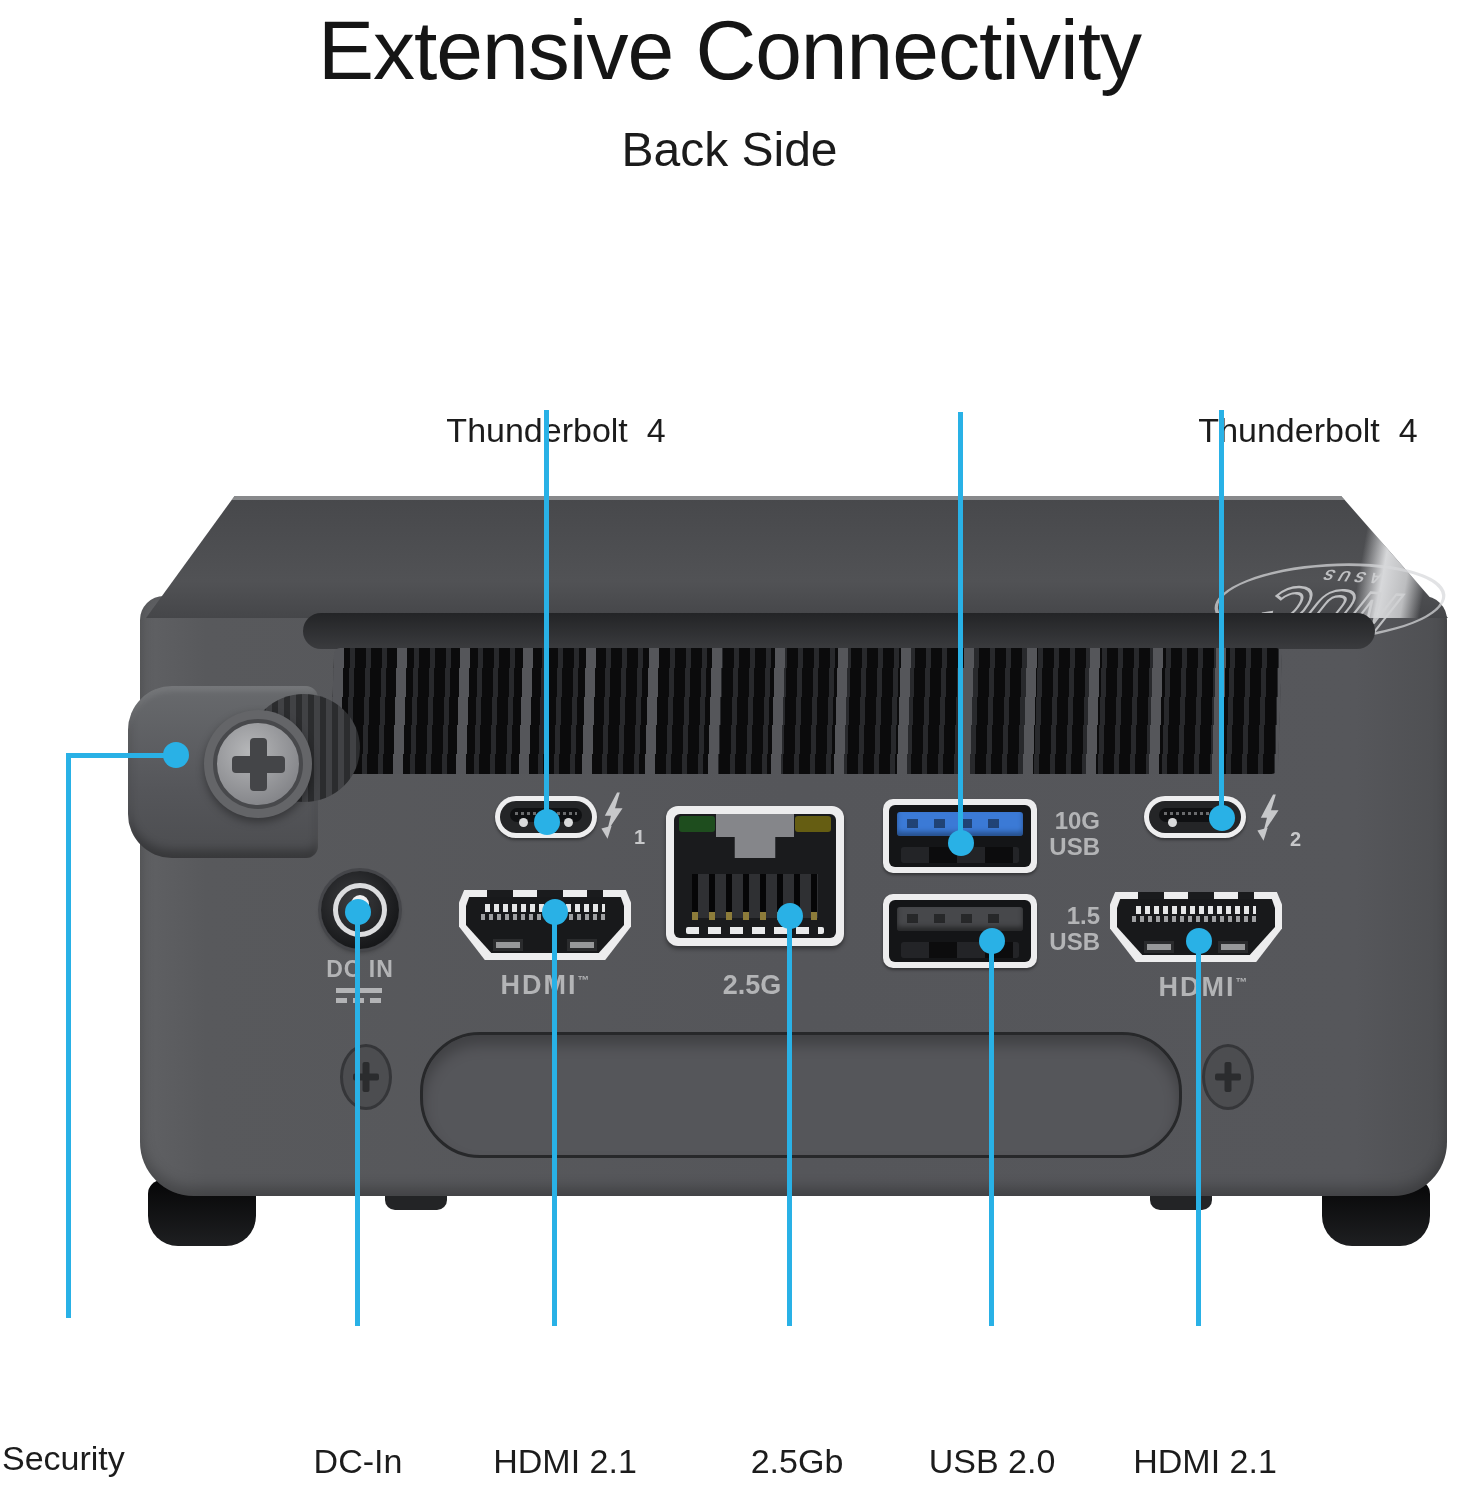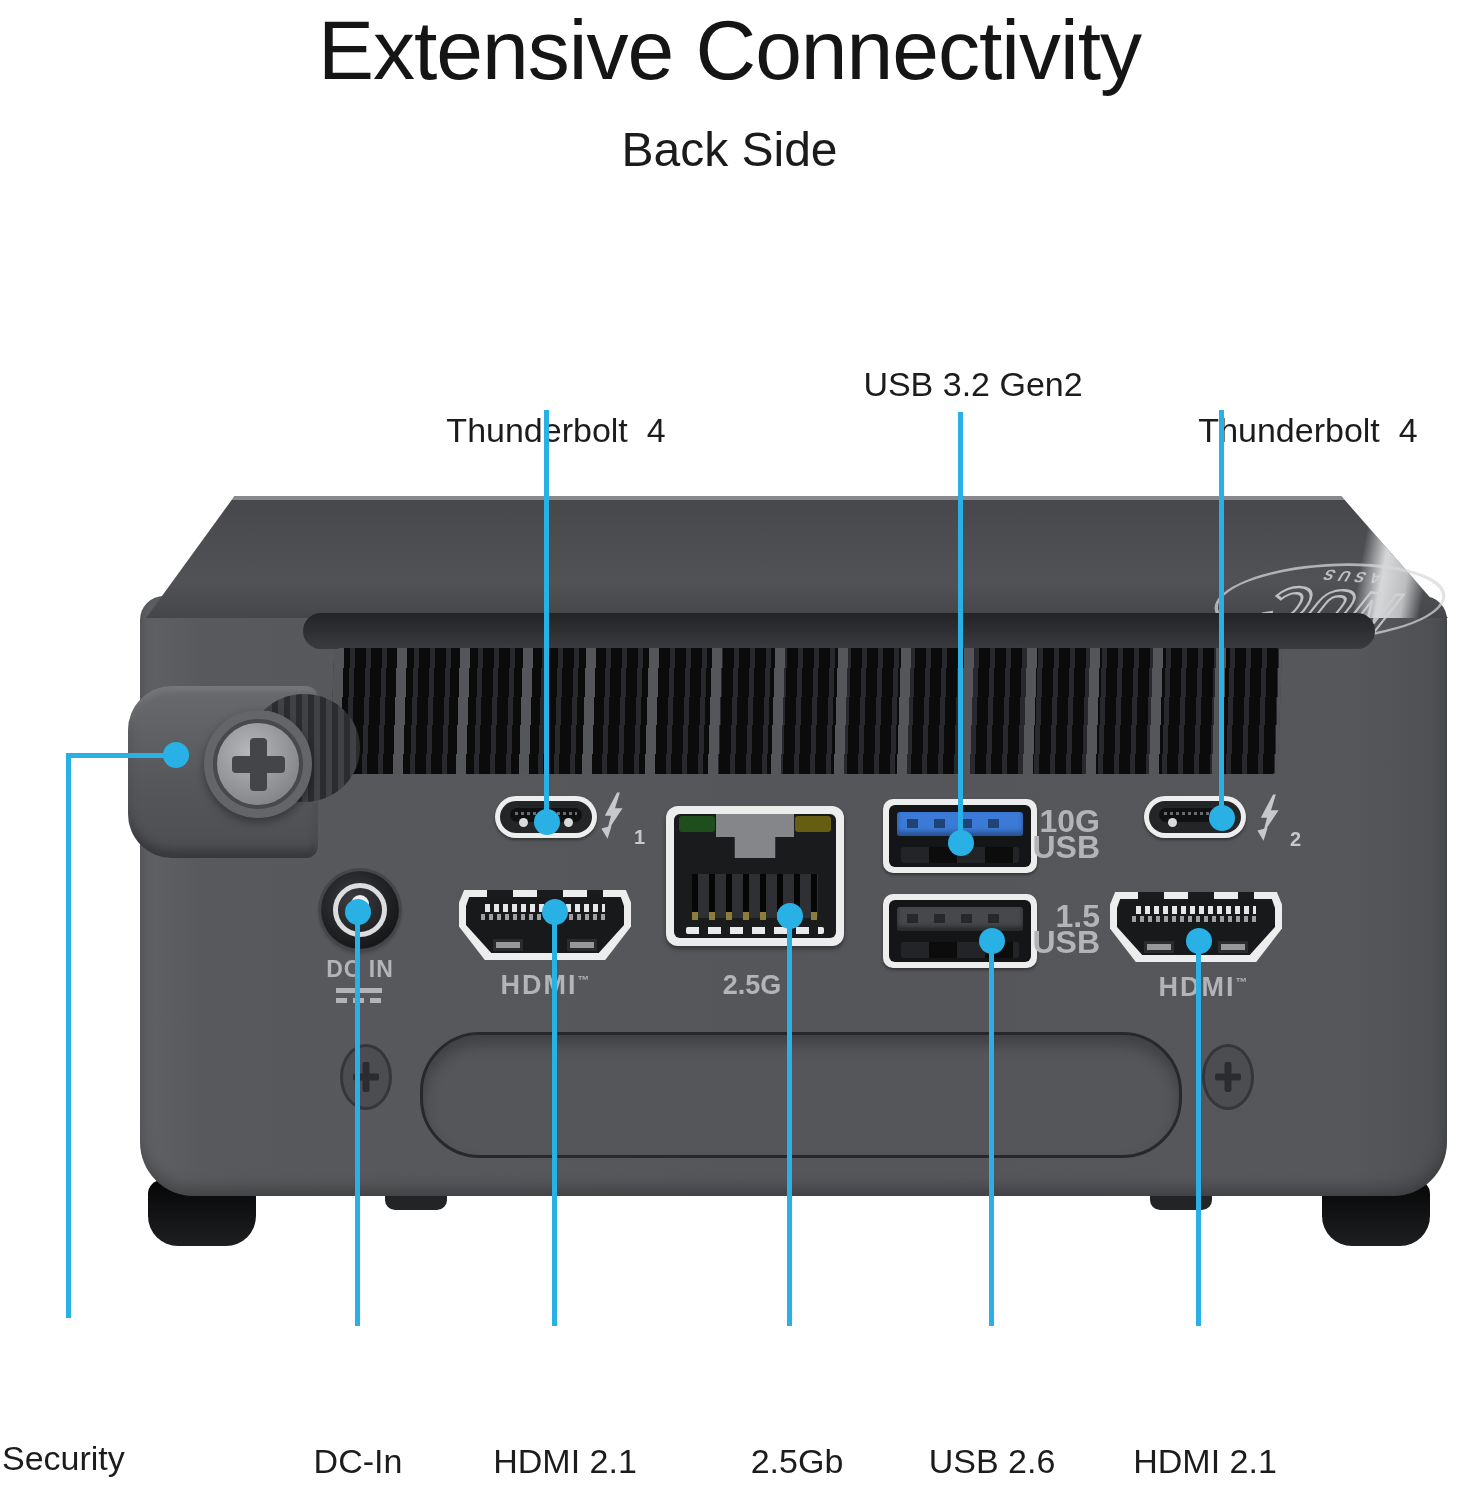--- a/index.html
+++ b/index.html
@@ -118,21 +118,21 @@
   
   .marking{color:#b3b4b6;font-weight:bold;text-align:center;}
   .mk-dcin{left:310px;top:956px;width:100px;font-size:23px;letter-spacing:1px;}
   .dc-sym-solid{left:336px;top:988px;width:46px;height:5px;background:#b3b4b6;}
   .dc-sym-dash{left:336px;top:998px;width:46px;height:5px;background:repeating-linear-gradient(90deg,#b3b4b6 0 11px,rgba(0,0,0,0) 11px 17px);}
   .mk-hdmi{font-size:27px;letter-spacing:2px;}
   .mk-hdmi sup{font-size:12px;letter-spacing:0;}
   .mk-hdmi-l{left:455px;top:970px;width:180px;}
   .mk-hdmi-r{left:1113px;top:972px;width:180px;}
   .mk-25g{left:692px;top:970px;width:120px;font-size:27px;}
-  .usb-speed{width:70px;font-size:32px;line-height:26px;text-align:right;}
+  .usb-speed{width:70px;font-size:24px;line-height:26px;text-align:right;}
   .mk-10g{left:1030px;top:808px;}
   .mk-20{left:1030px;top:903px;}
 
   
   .recess{left:420px;top:1032px;width:756px;height:120px;background:#55565a;border:3px solid #27282a;border-radius:60px;box-shadow:inset 0 10px 14px rgba(0,0,0,.25);}
   .bscrew{width:52px;height:66px;border-radius:50%;background:#4c4d50;border:3px solid #353639;box-sizing:border-box;}
   .bscrew .cv{position:absolute;left:50%;top:50%;width:7px;height:30px;transform:translate(-50%,-50%);background:#2b2c2e;border-radius:2px;}
   .bscrew .ch{position:absolute;left:50%;top:50%;width:26px;height:7px;transform:translate(-50%,-50%);background:#2b2c2e;border-radius:2px;}
 
   
@@ -145,24 +145,20 @@
 <body>
 
 <div class="canvas">
 
   <div class="abs title">Extensive Connectivity</div>
   <div class="abs subtitle">Back Side</div>
 
   <div class="abs co-label lbl-tb-left">
     <div>Thunderbolt  4</div>
   </div>
-  <div class="abs co-label lbl-usb32">
-    <div>USB 3.2 Gen2</div>
-    <div>Type-A</div>
-  </div>
   <div class="abs co-label lbl-tb-right">
     <div>Thunderbolt  4</div>
   </div>
 
   <div class="abs foot" style="left:148px;top:1180px;width:108px;height:66px;"></div>
   <div class="abs foot" style="left:1322px;top:1180px;width:108px;height:66px;"></div>
   <div class="abs tab" style="left:385px;top:1176px;width:62px;height:34px;"></div>
   <div class="abs tab" style="left:1150px;top:1176px;width:62px;height:34px;"></div>
 
   <div class="abs body-panel"></div>
@@ -332,21 +328,21 @@
   </div>
   <div class="abs co-label lbl-bottom lbl-hdmi-l">
     <div>HDMI 2.1</div>
     
   </div>
   <div class="abs co-label lbl-bottom lbl-eth">
     <div>2.5Gb</div>
     
   </div>
   <div class="abs co-label lbl-bottom lbl-usb20">
-    <div>USB 2.6</div>
+    <div>USB 2.0</div>
     
   </div>
   <div class="abs co-label lbl-bottom lbl-hdmi-r">
     <div>HDMI 2.1</div>
     
   </div>
 
 </div>
 
 </body></html>

